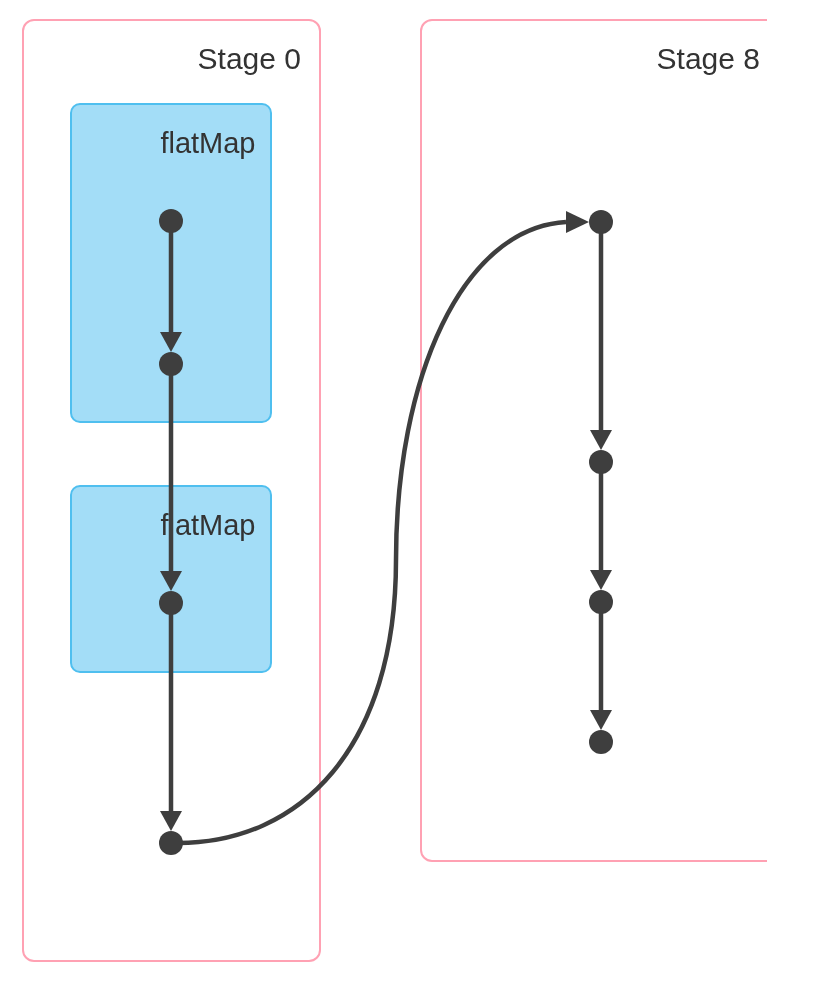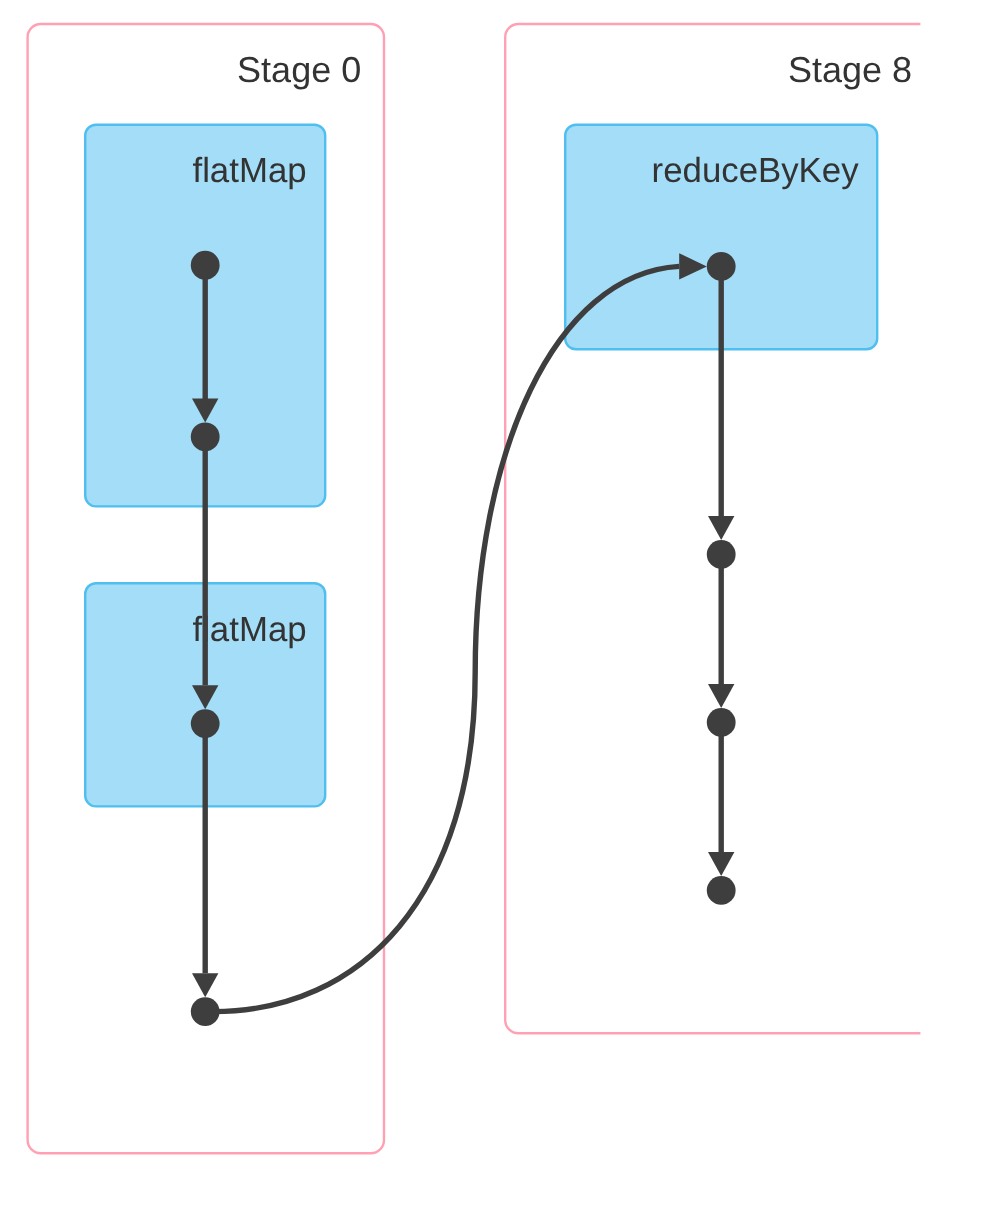--- a/index.html
+++ b/index.html
@@ -82,23 +82,20 @@
 
     <div class="op" id="op-flatmap">
       <div class="op-label">flatMap</div>
     </div>
 
   </div>
 
   <div class="stage" id="stage1">
     <div class="stage-label">Stage 8</div>
 
-    <div class="op" id="op-reducebykey">
-      <div class="op-label">reduceByKey</div>
-    </div>
 
   </div>
 
   <svg class="overlay" viewBox="0 0 834 1004" aria-hidden="true">
 
     <line class="edge" x1="171" y1="221" x2="171" y2="333"></line>
     <polygon class="arrow" points="160,332 182,332 171,352"></polygon>
 
     <line class="edge" x1="171" y1="364" x2="171" y2="571"></line>
     <polygon class="arrow" points="160,571 182,571 171,591"></polygon>

